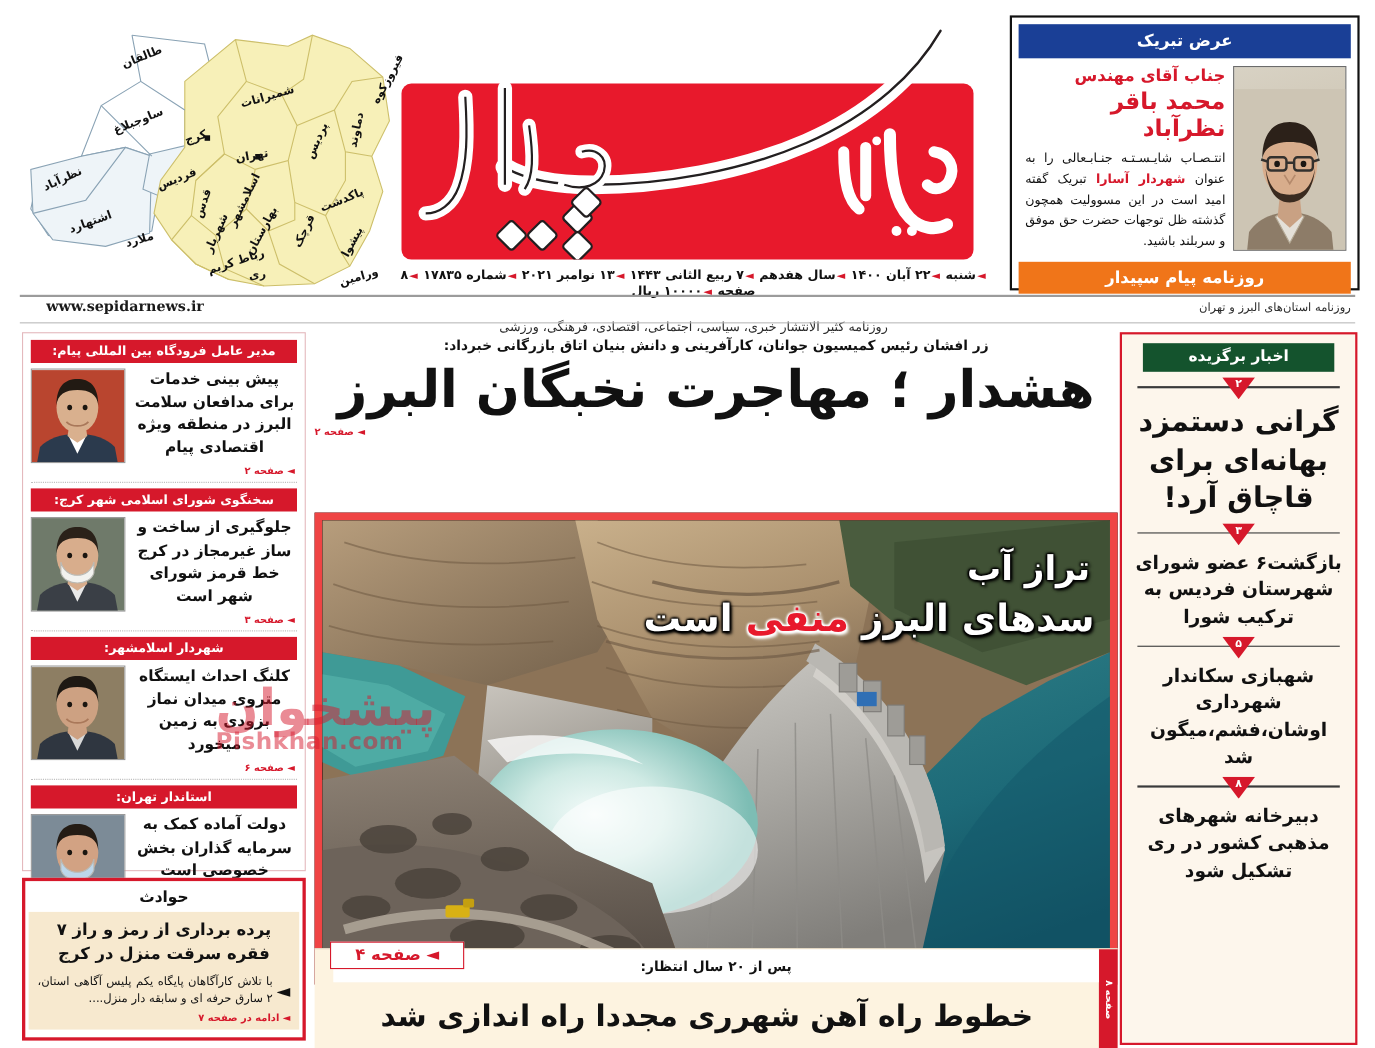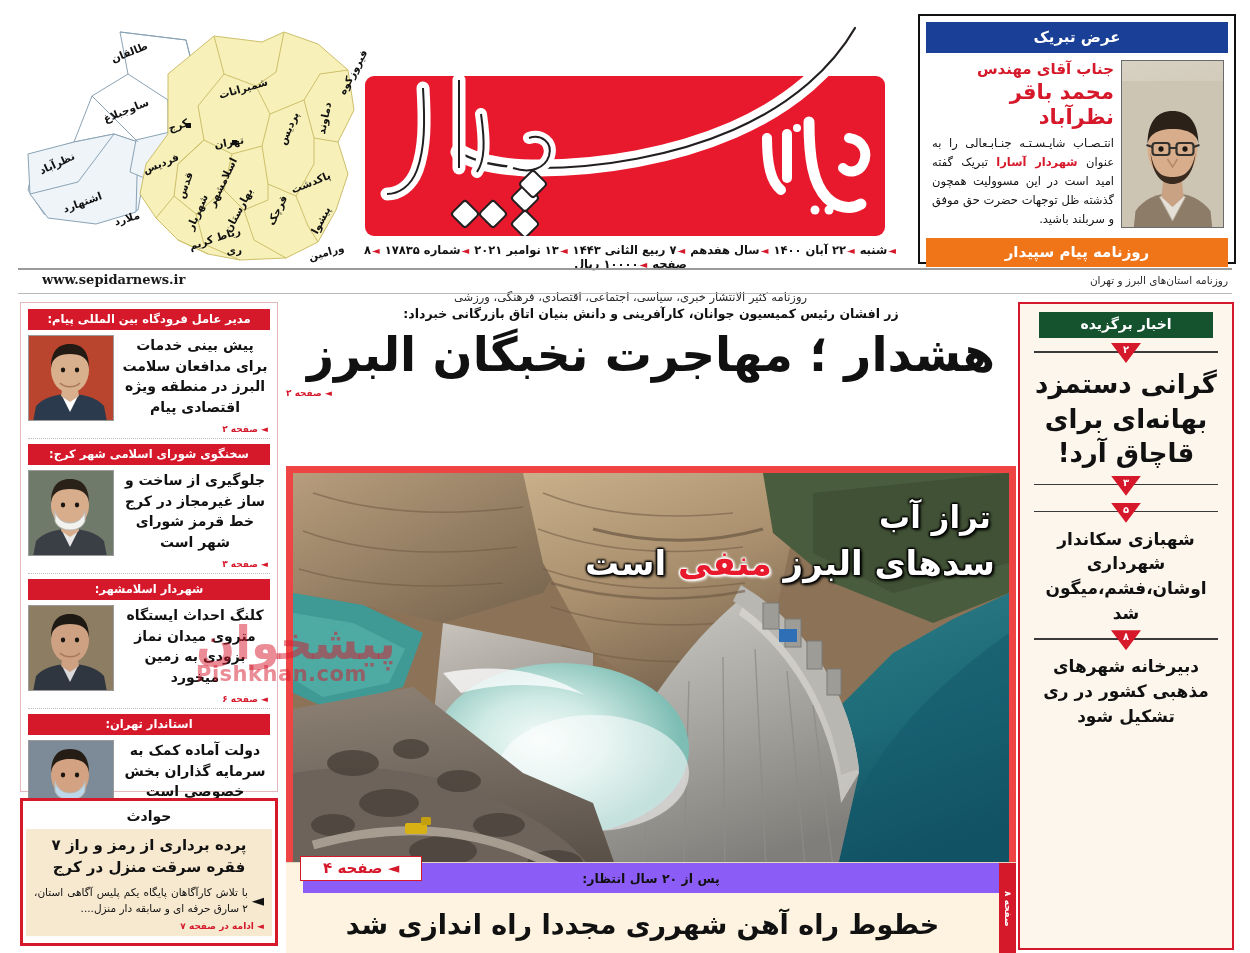--- a/index.html
+++ b/index.html
@@ -166,21 +166,21 @@
   .bottom-strip {
     position: absolute; left: 0; top: 560px; width: 730px; height: 92px;
     background: #fdf3e0; border-top: 1px solid #e3d8c2;
   }
   .bs-tab {
     position: absolute; right: 0; top: 0; width: 17px; height: 92px; background: #d6182b;
     color: #fff; font-size: 9px; font-weight: bold; writing-mode: vertical-rl;
     display: flex; align-items: center; justify-content: center; letter-spacing: 1px;
   }
   .bs-kicker {
-    position: absolute; left: 17px; right: 17px; top: 0; height: 30px; background: #8b5cf6;
+    position: absolute; left: 17px; right: 17px; top: 0; height: 30px; background: #ffffff;
     display: flex; align-items: center; justify-content: center;
     font-size: 12.5px; font-weight: bold; color: #111; direction: rtl;
   }
   .bs-head {
     position: absolute; left: 0; right: 17px; top: 32px; height: 58px;
     display: flex; align-items: center; justify-content: center;
     font-size: 27px; font-weight: bold; color: #111; direction: rtl; letter-spacing: -.5px;
   }
 
   
@@ -608,20 +608,21 @@
       <div id="picks-container">
           <div class="pick-sep">
             <div class="rule"></div>
             <div class="num">۲</div>
           </div>
           <div class="pick pick-h-big">گرانی دستمزد بهانه‌ای برای قاچاق آرد!</div>
           <div class="pick-sep">
             <div class="rule"></div>
             <div class="num">۳</div>
           </div>
+          <div class="pick pick-h">بازگشت۶ عضو شورای شهرستان فردیس به ترکیب شورا</div>
           <div class="pick-sep">
             <div class="rule"></div>
             <div class="num">۵</div>
           </div>
           <div class="pick pick-h">شهبازی سکاندار شهرداری اوشان،فشم،میگون شد</div>
           <div class="pick-sep">
             <div class="rule"></div>
             <div class="num">۸</div>
           </div>
           <div class="pick pick-h">دبیرخانه شهرهای مذهبی کشور در ری تشکیل شود</div>

